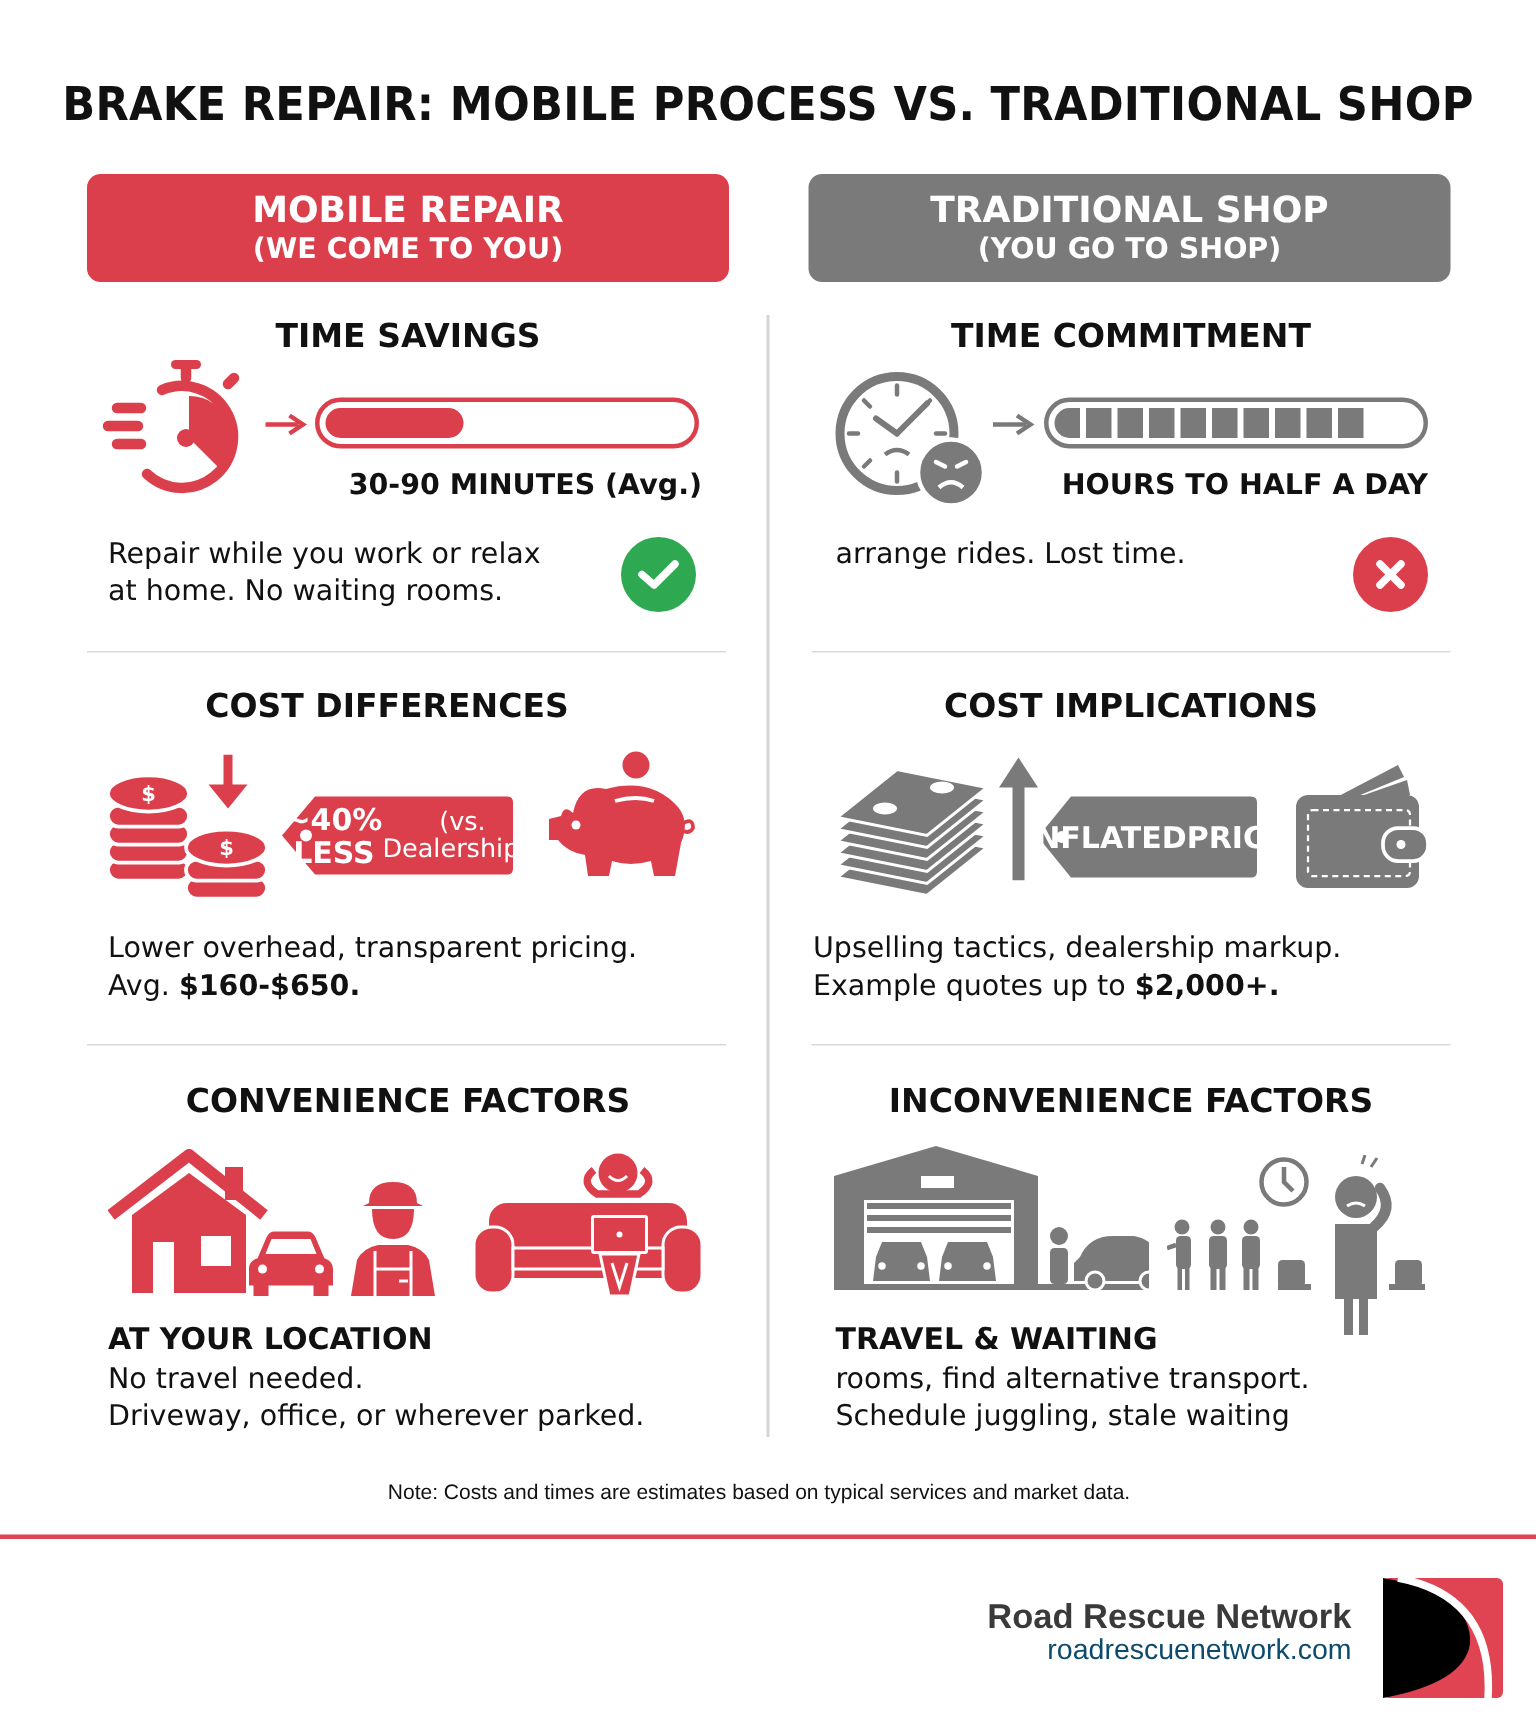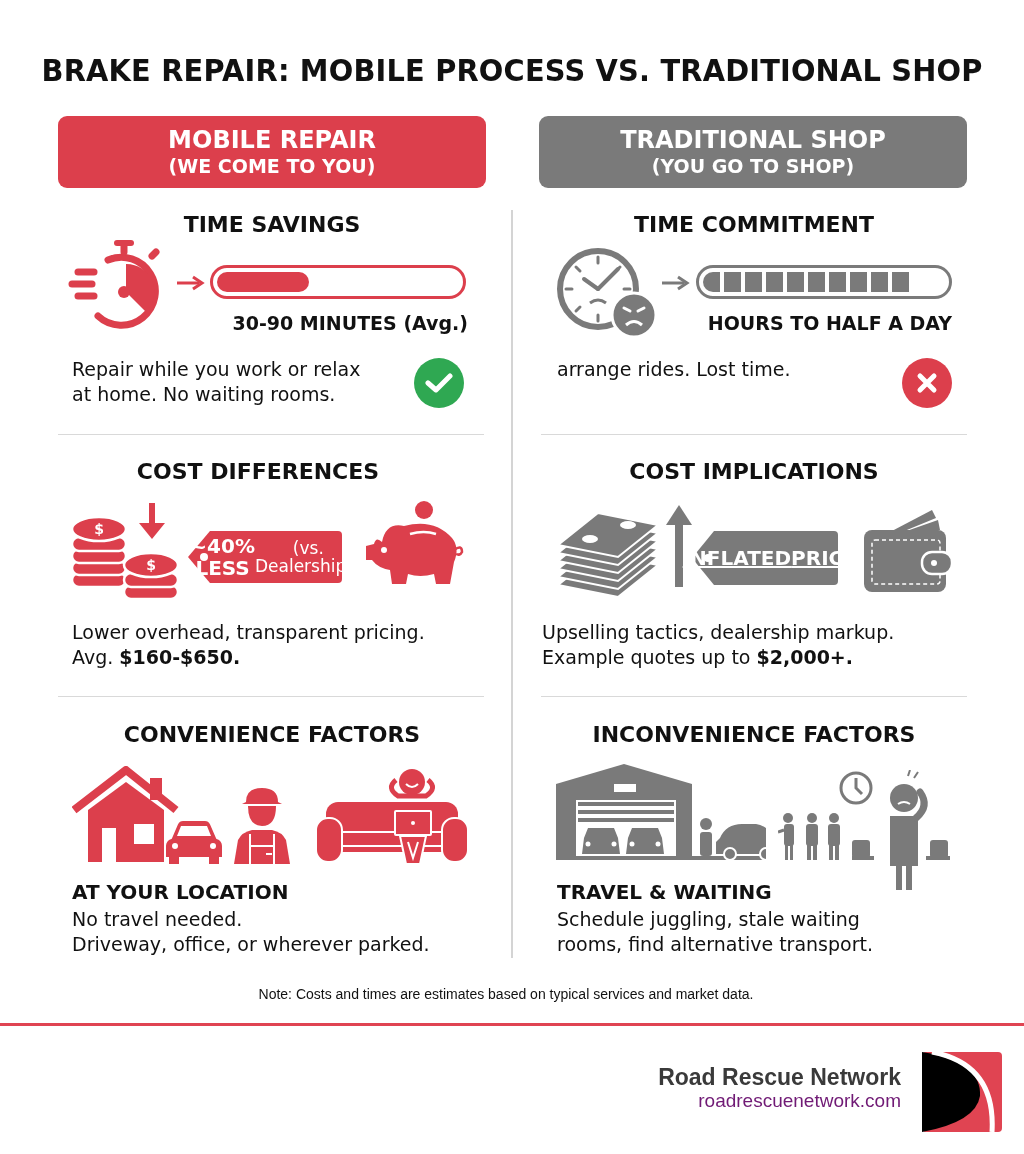--- a/index.html
+++ b/index.html
@@ -34,21 +34,21 @@
 
   .badge { width: 50px; height: 50px; border-radius: 50%; display: flex; align-items: center; justify-content: center; }
   .badge.ok { background: #2fa852; }
   .badge.no { background: #dc3f4c; }
 
   .tag { display: flex; flex-direction: row; justify-content: center; align-items: center; color: #fff; font-family: "DejaVu Sans", sans-serif; font-weight: 700; text-align: center; }
 
   .note { left: 0; width: 1012px; top: 986px; text-align: center; font-size: 14px; color: #111; }
   .redline { left: 0; top: 1023px; width: 1024px; height: 3px; background: #e04452; }
   .brand-name { right: 123px; top: 1064px; font-size: 23px; font-weight: 700; color: #3a3a3a; text-align: right; }
-  .brand-url { right: 123px; top: 1090px; font-size: 19px; color: #701a75; }
+  .brand-url { right: 123px; top: 1090px; font-size: 19px; color: #0c4a6e; }
   .logo { left: 922px; top: 1052px; width: 80px; height: 80px; }
 </style>
 </head>
 <body>
 
 <div class="abs title">BRAKE REPAIR: MOBILE PROCESS VS. TRADITIONAL SHOP</div>
 
 <div class="abs hdr red">
   <div class="l1">MOBILE REPAIR</div>
   <div class="l2">(WE COME TO YOU)</div>
@@ -213,21 +213,21 @@
 </svg>
 <svg class="abs" style="left:664px;top:505px;" width="30" height="82" viewBox="0 0 30 82">
   <path d="M 15 0 L 28 20 L 2 20 Z" fill="#7a7a7a"></path>
   <rect x="11" y="18" width="8" height="64" fill="#7a7a7a"></rect>
 </svg>
 <div class="abs" style="left:692px;top:527px;width:148px;height:62px;">
   <svg class="abs" style="left:0;top:0;" width="148" height="62" viewBox="0 0 148 62">
     <path d="M 0 31 L 22 4 L 142 4 Q 146 4 146 8 L 146 54 Q 146 58 142 58 L 22 58 Z" fill="#7a7a7a"></path>
     <circle cx="16" cy="31" r="4" fill="#fff"></circle>
   </svg>
-  <div class="tag abs" style="left:24px;top:4px;width:122px;height:54px;text-decoration:underline;">
+  <div class="tag abs" style="left:24px;top:4px;width:122px;height:54px;">
     <div style="font-size:20px;line-height:24px;">INFLATED</div>
     <div style="font-size:20px;line-height:24px;">PRICES</div>
   </div>
 </div>
 <svg class="abs" style="left:862px;top:508px;" width="92" height="86" viewBox="0 0 92 86">
   <path d="M 28 24 L 70 2 L 74 10 L 40 24 Z" fill="#7a7a7a"></path>
   <path d="M 36 26 L 76 12 L 78 22 L 50 26 Z" fill="#7a7a7a"></path>
   <rect x="2" y="22" width="82" height="62" rx="8" fill="#7a7a7a"></rect>
   <rect x="10" y="32" width="68" height="44" rx="3" fill="none" stroke="#fff" stroke-width="1.5" stroke-dasharray="4 3"></rect>
   <rect x="60" y="44" width="30" height="22" rx="10" fill="#7a7a7a" stroke="#fff" stroke-width="2.5"></rect>
@@ -340,22 +340,22 @@
   <rect x="74" y="86" width="24" height="4" fill="#7a7a7a"></rect>
   <circle cx="52" cy="28" r="14" fill="#7a7a7a"></circle>
   <path d="M 46 34 Q 52 30 58 34" stroke="#fff" stroke-width="2" fill="none"></path>
   <path d="M 38 46 L 66 46 L 66 96 L 60 96 L 60 120 L 54 120 L 54 96 L 50 96 L 50 120 L 44 120 L 44 96 L 38 96 Z" fill="#7a7a7a"></path>
   <path d="M 64 48 Q 78 36 68 22" stroke="#7a7a7a" stroke-width="7" fill="none" stroke-linecap="round"></path>
   <path d="M 56 6 L 58 0 M 62 8 L 66 2" stroke="#7a7a7a" stroke-width="2"></path>
 </svg>
 
 <div class="abs sub-head" style="left:557px;top:880px;">TRAVEL &amp; WAITING</div>
 <div class="abs body-text" style="left:557px;top:907px;width:420px;">
+  <div>rooms, find alternative transport.</div>
   <div>Schedule juggling, stale waiting</div>
-  <div>rooms, find alternative transport.</div>
 </div>
 
 <div class="abs note">Note: Costs and times are estimates based on typical services and market data.</div>
 <div class="abs redline"></div>
 
 <div class="abs brand-name">Road Rescue Network</div>
 <div class="abs brand-url">roadrescuenetwork.com</div>
 <svg class="abs logo" viewBox="0 0 80 80">
   <rect x="0" y="0" width="80" height="80" rx="4" fill="#e04452"></rect>
   <path d="M 0 0 Q 60 10 58 44 Q 54 70 0 80 Z" fill="#000"></path>

